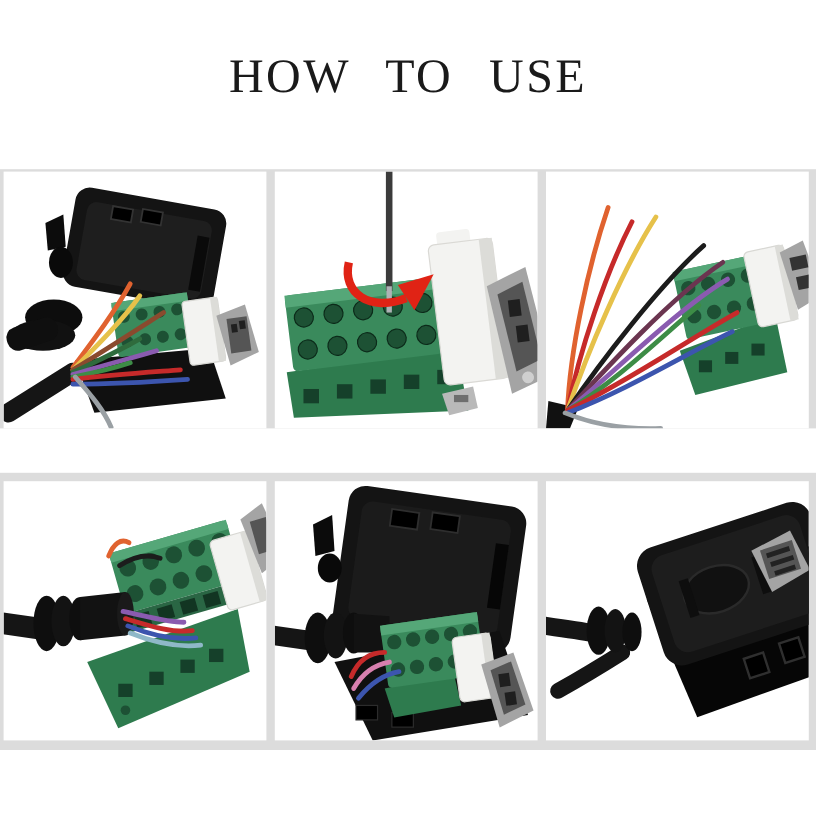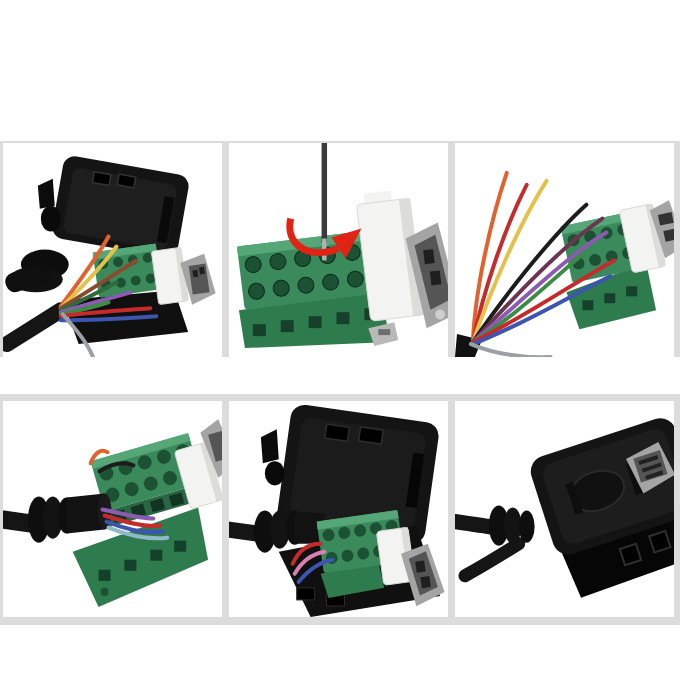--- a/index.html
+++ b/index.html
@@ -44,20 +44,21 @@
   .w-gray{stroke:var(--wire-gray,#9aa0a4);}
   .w-pink{stroke:var(--wire-pink,#d77fae);}
   .w-ltblue{stroke:var(--wire-light-blue,#8fb8c8);}
   .cable{fill:none;stroke:#151515;stroke-linecap:round;}
 </style>
 </head>
 <body>
 
 <div class="page">
 
+  <div class="title">HOW TO USE</div>
 
   <div class="grid-row row-1">
 
     <div class="panel" aria-label="backshell-open-colored-wires-fanned-into-terminal-block">
       <svg viewBox="0 0 220 215" preserveAspectRatio="none">
         <g>
           <g transform="translate(118,64) rotate(10)">
             <rect x="-64" y="-42" width="128" height="84" rx="12" class="f-black"></rect>
             <rect x="-53" y="-31" width="106" height="66" rx="8" fill="#1e1e1e"></rect>
             <rect x="-32" y="-30" width="17" height="11" fill="#000" stroke="#333" stroke-width="1.5"></rect>

